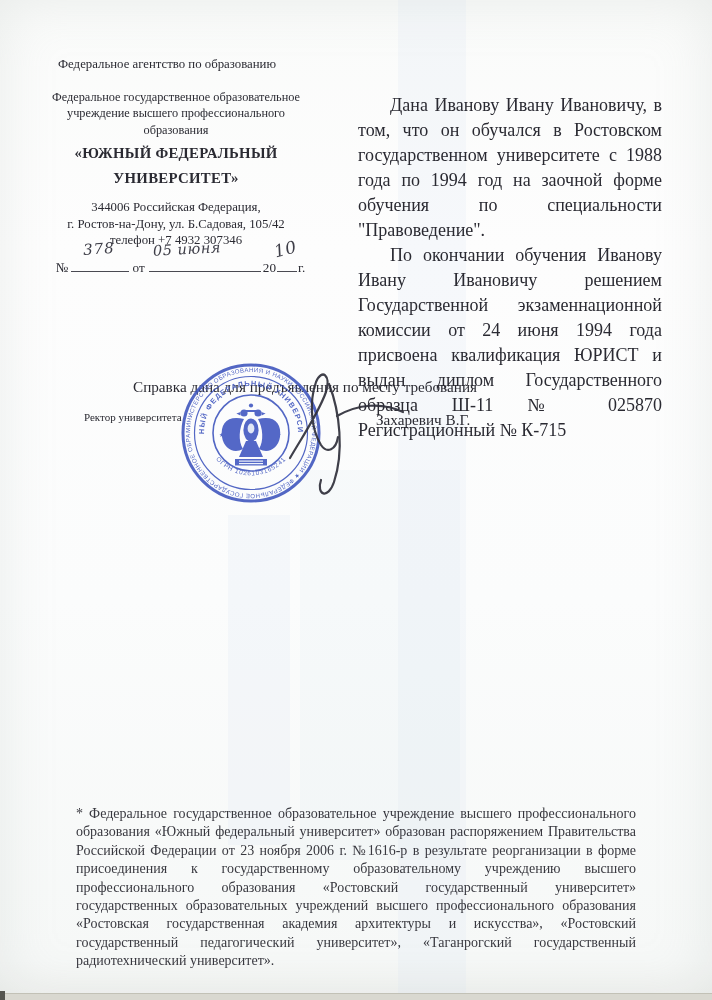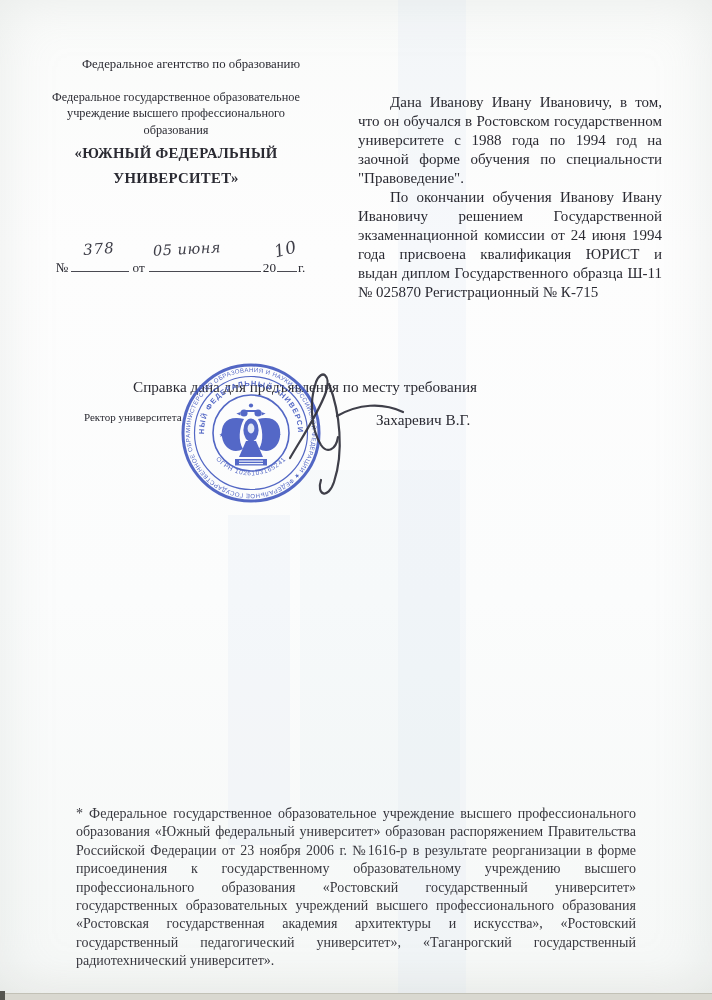--- a/index.html
+++ b/index.html
@@ -11,38 +11,38 @@
     color:#2a2a32;
   }
   .artifact{position:absolute;pointer-events:none;}
   .band1{left:398px;top:0;width:68px;height:1000px;background:rgba(205,220,238,.14);}
   .band2{left:228px;top:515px;width:62px;height:330px;background:rgba(214,226,240,.16);}
   .band3{left:300px;top:470px;width:160px;height:390px;background:rgba(210,224,240,.10);}
   .bottom-strip{left:0;bottom:0;width:712px;height:6px;background:#d9d8d0;border-top:1px solid #c2c1b6;}
   .corner-mark{left:0;bottom:0;width:5px;height:9px;background:#55554f;}
 
   .tblock{position:absolute;}
-  .agency{left:48px;top:57px;width:252px;text-align:right;font-size:12.8px;}
+  .agency{left:41px;top:57px;width:252px;text-align:center;font-size:12.8px;}
   .inst{left:50px;top:89px;width:252px;text-align:center;font-size:12.3px;line-height:16.4px;}
   .univ{left:50px;top:141px;width:252px;text-align:center;font-size:14.8px;font-weight:bold;line-height:25px;letter-spacing:.3px;}
   .addr{left:50px;top:199px;width:252px;text-align:center;font-size:12.8px;line-height:16.6px;}
 
   .refline{left:56px;top:256px;width:262px;font-size:13.2px;white-space:nowrap;}
   .refline .seg{display:inline-block;}
   .blank{display:inline-block;border-bottom:1px solid #4a4a52;position:relative;height:15px;vertical-align:baseline;}
   .b1{width:58px;margin:0 4px 0 2px;}
   .b2{width:112px;margin:0 2px 0 4px;}
   .b3{width:20px;margin:0 1px;}
   .hand{font-family:"DejaVu Serif",serif;font-style:italic;color:#3e3e48;position:absolute;white-space:nowrap;}
   .hw-num{left:12px;top:-16px;font-size:15px;transform:rotate(-4deg);letter-spacing:1px;}
   .hw-date{left:4px;top:-15px;font-size:14.5px;transform:rotate(-3deg);letter-spacing:.5px;}
   .hw-year{left:-3px;top:-17px;font-size:17px;transform:rotate(-14deg);letter-spacing:.5px;}
 
   .title{left:358px;top:58px;width:304px;text-align:center;font-weight:bold;font-size:15.2px;letter-spacing:1.3px;}
-  .bodycol{left:358px;top:93px;width:304px;font-size:15px;line-height:19px;text-align:justify;}
+  .bodycol{left:358px;top:93px;width:304px;font-size:18px;line-height:25px;text-align:justify;}
   .bodycol p{margin:0;text-indent:32px;}
 
   .purpose{left:133px;top:378px;font-size:15.2px;}
   .rector{left:84px;top:411px;font-size:11px;}
   .signer{left:376px;top:411px;font-size:15.2px;}
 
   .stamp{left:175px;top:357px;width:152px;height:152px;opacity:.88;}
   .sig{left:266px;top:354px;width:160px;height:160px;}
 
   .footnote{left:76px;top:805px;width:560px;font-size:14px;line-height:18.4px;text-align:justify;color:#38383f;}
@@ -52,20 +52,25 @@
 
 <div class="page">
 
   <div class="artifact band1"></div>
   <div class="artifact band2"></div>
   <div class="artifact band3"></div>
 
   <div class="tblock agency">Федеральное агентство по образованию</div>
   <div class="tblock inst">Федеральное государственное образовательное учреждение высшего профессионального образования</div>
   <div class="tblock univ">«ЮЖНЫЙ ФЕДЕРАЛЬНЫЙ УНИВЕРСИТЕТ»</div>
+  <div class="tblock addr">
+    <div>344006 Российская Федерация,</div>
+    <div>г. Ростов-на-Дону, ул. Б.Садовая, 105/42</div>
+    <div>телефон +7 4932 307346</div>
+  </div>
 
   <div class="tblock refline">
     <span class="seg">№</span><span class="blank b1"><span class="hand hw-num">378</span></span><span class="seg">от</span><span class="blank b2"><span class="hand hw-date">05 июня</span></span><span class="seg">20</span><span class="blank b3"><span class="hand hw-year">10</span></span><span class="seg">г.</span>
   </div>
 
   <div class="tblock bodycol">
     <p>Дана Иванову Ивану Ивановичу, в том, что он обучался в Ростовском государственном университете с 1988 года по 1994 год на заочной форме обучения по специальности "Правоведение".</p>
     <p>По окончании обучения Иванову Ивану Ивановичу решением Государственной экзаменнационной комиссии от 24 июня 1994 года присвоена квалификация ЮРИСТ и выдан диплом Государственного образца Ш-11 № 025870 Регистрационный № К-715</p>
   </div>
 

